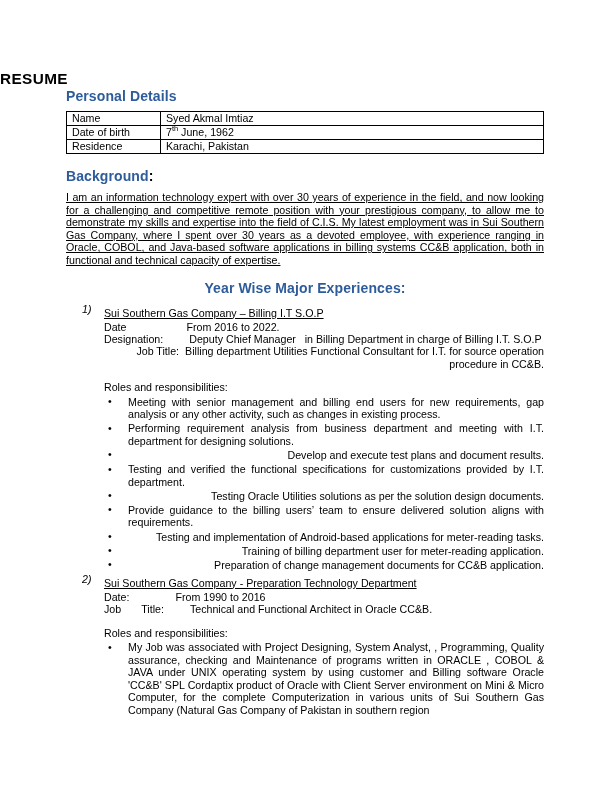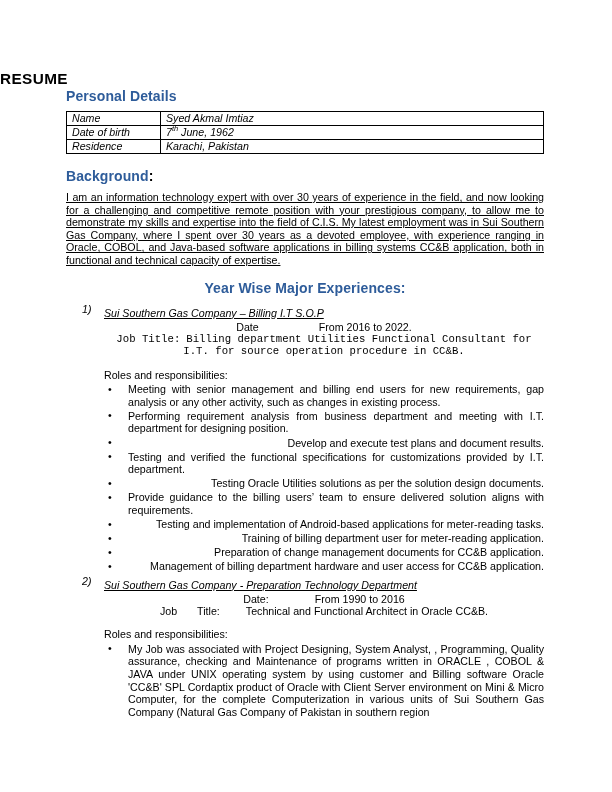--- a/index.html
+++ b/index.html
@@ -48,21 +48,20 @@
   }
   .section-heading .colon {
     color: #000000;
     font-weight: bold;
   }
   table.personal {
     border-collapse: collapse;
     width: 478px;
     margin: 0 0 14px 0;
     table-layout: fixed;
-    font-style: italic;
   }
   table.personal td {
     border: 1px solid #000000;
     font-size: 8pt;
     padding: 1px 4px 1px 5px;
     line-height: 11px;
     height: 11px;
     vertical-align: middle;
   }
   table.personal td.label {
@@ -98,43 +97,40 @@
   .item-num {
     position: absolute;
     left: 16px;
     top: 0;
     font-size: 8pt;
     font-style: italic;
     line-height: 12.4px;
   }
   .job-title-line {
     font-size: 8pt;
-    font-style: italic;
     font-weight: normal;
     text-decoration: underline;
     line-height: 12.4px;
     margin: 0;
     display: inline-block;
   }
   .meta-line {
     font-size: 8pt;
     line-height: 12.4px;
     margin: 0;
     white-space: pre-wrap;
-    text-align: center;
   }
   .meta-line .meta-label {
     display: inline-block;
   }
   .meta-wrap {
     font-size: 8pt;
     line-height: 12.4px;
     margin: 0;
-    text-align: center;
-    font-family: Liberation Mono, monospace;
+    text-align: right;
   }
   .roles-label {
     font-size: 8pt;
     line-height: 12.4px;
     margin: 11px 0 2px 0;
   }
   ul.bullets {
     margin: 0;
     padding: 0;
     list-style: none;
@@ -200,35 +196,35 @@
     <p class="body-para">I am an information technology expert with over 30 years of experience in the field, and now looking for a challenging and competitive remote position with your prestigious company, to allow me to demonstrate my skills and expertise into the field of C.I.S. My latest employment was in Sui Southern Gas Company, where I spent over 30 years as a devoted employee, with experience ranging in Oracle, COBOL, and Java-based software applications in billing systems CC&amp;B application, both in functional and technical capacity of expertise.</p>
 
     <div class="section-heading exp-heading">Year Wise Major Experiences:</div>
 
     <ol class="experience">
 
       <li>
         <span class="item-num">1)</span>
         <div class="job-title-line">Sui Southern Gas Company – Billing I.T S.O.P</div>
         <div class="meta-line"><span class="meta-label">Date</span><span class="tab-gap-1"></span><span>From 2016 to 2022.</span></div>
+        <div class="meta-line"><span class="meta-label">Designation:</span><span class="tab-gap-2"></span><span>Deputy Chief Manager   in Billing Department in charge of Billing I.T. S.O.P</span></div>
         <div class="meta-wrap"><span class="meta-label">Job Title:</span><span class="tab-gap-3"></span><span>Billing department Utilities Functional Consultant for I.T. for source operation procedure in CC&amp;B.</span></div>
 
         <div class="roles-label">Roles and responsibilities:</div>
 
         <ul class="bullets">
           <li>Meeting with senior management and billing end users for new requirements, gap analysis or any other activity, such as changes in existing process.</li>
-          <li>Performing requirement analysis from business department and meeting with I.T. department for designing position.</li>
+          <li>Performing requirement analysis from business department and meeting with I.T. department for designing solutions.</li>
           <li class="nojustify">Develop and execute test plans and document results.</li>
           <li>Testing and verified the functional specifications for customizations provided by I.T. department.</li>
           <li class="nojustify">Testing Oracle Utilities solutions as per the solution design documents.</li>
           <li>Provide guidance to the billing users’ team to ensure delivered solution aligns with requirements.</li>
           <li class="nojustify">Testing and implementation of Android-based applications for meter-reading tasks.</li>
           <li class="nojustify">Training of billing department user for meter-reading application.</li>
           <li class="nojustify">Preparation of change management documents for CC&amp;B application.</li>
-          <li class="nojustify">Management of billing department hardware and user access for CC&amp;B application.</li>
         </ul>
       </li>
 
       <li class="job2-block">
         <span class="item-num">2)</span>
         <div class="job-title-line">Sui Southern Gas Company - Preparation Technology Department</div>
         <div class="meta-line"><span class="meta-label">Date:</span><span class="tab-gap-4"></span><span>From 1990 to 2016</span></div>
         <div class="meta-line"><span>Job</span><span class="tab-gap-5"></span><span>Title:</span><span class="tab-gap-2"></span><span>Technical and Functional Architect in Oracle CC&amp;B.</span></div>
 
         <div class="roles-label">Roles and responsibilities:</div>

